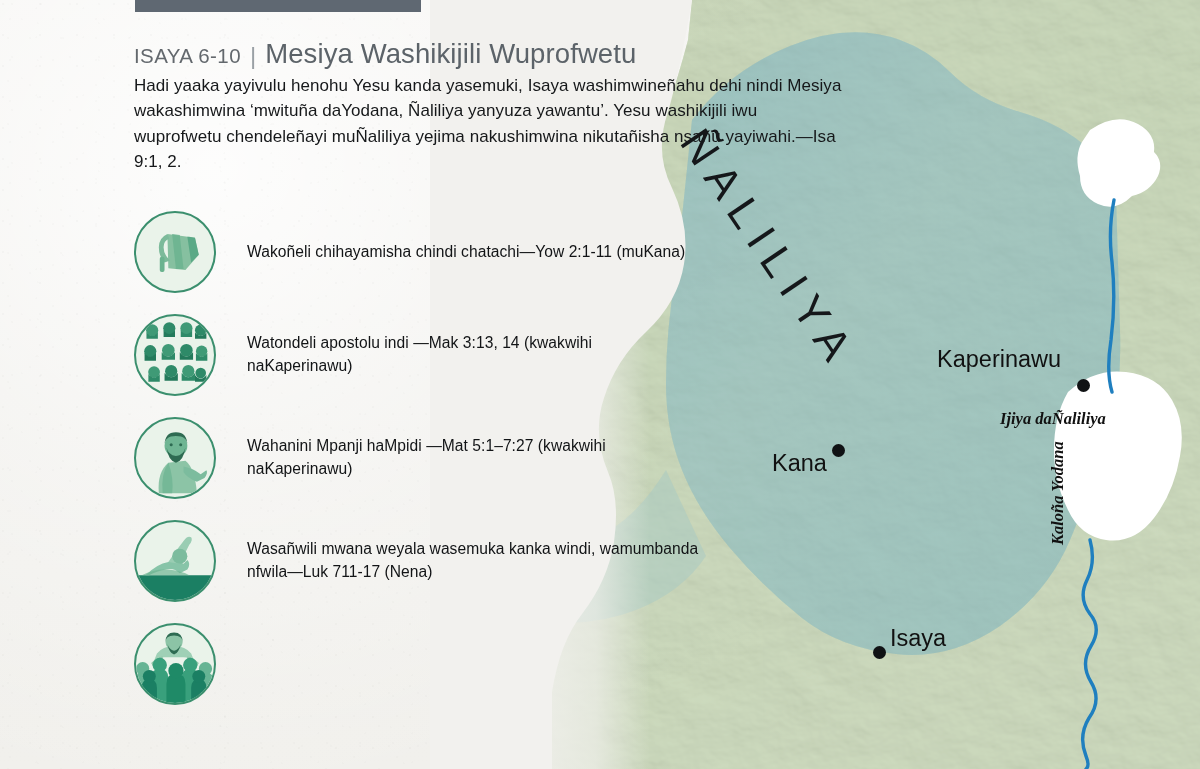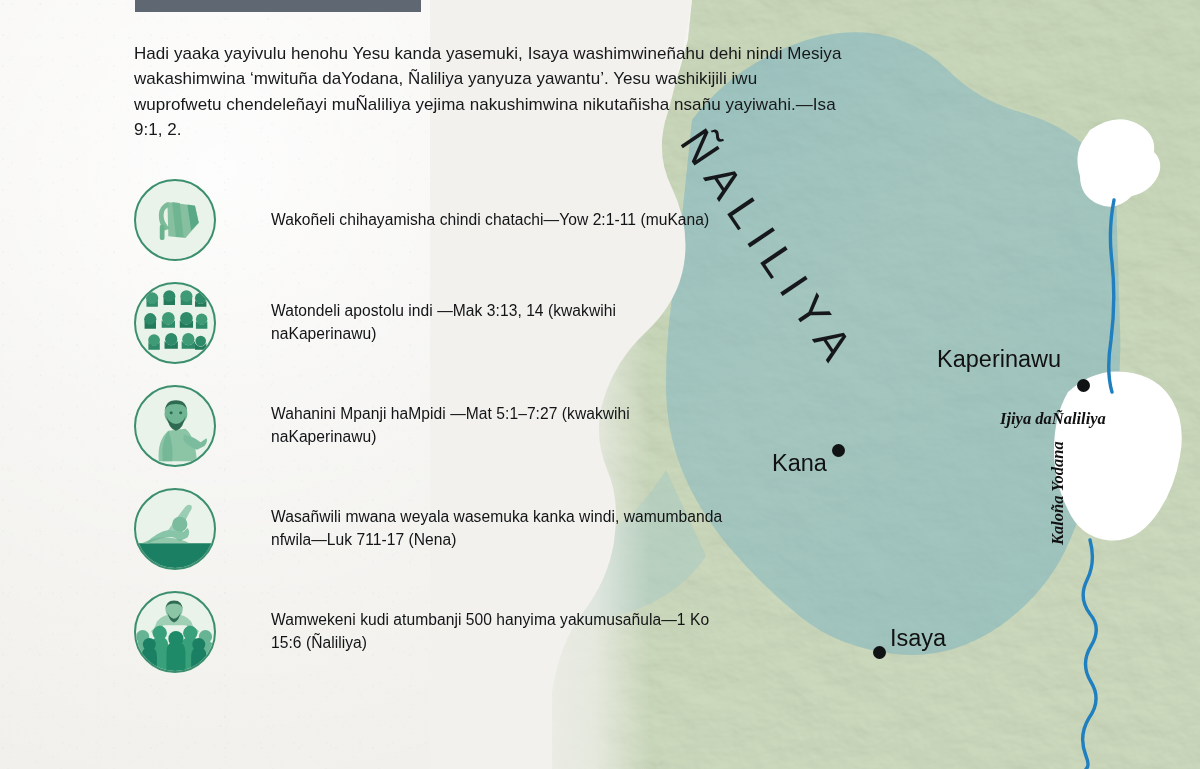--- a/index.html
+++ b/index.html
@@ -109,21 +109,20 @@
 
   
   #events {
     margin-top: 26px;
     list-style: none;
   }
   .event {
     display: flex;
     align-items: center;
     height: 103px;
-    gap: 24px;
   }
   .event-icon {
     flex: 0 0 auto;
     width: 82px; height: 82px;
     border-radius: 50%;
     border: 2.2px solid #3b8f6e;
     background: #eaf3ea;
     position: relative;
     overflow: hidden;
     margin-right: 31px;
@@ -294,20 +293,25 @@
   <div class="map-label" id="label-nena">Isaya</div>
   <div class="city-dot" id="dot-nena"></div>
 
   <div class="map-label" id="label-sea">Ijiya daÑaliliya</div>
   <div class="map-label" id="label-river">Kaloña Yodana</div>
 
   <div id="topbar"></div>
 
   <div id="content">
 
+    <div id="headline">
+      <span class="kicker">ISAYA 6-10</span>
+      <span class="divider">|</span>
+      <span class="title">Mesiya Washikijili Wuprofwetu</span>
+    </div>
 
     <p id="lede">Hadi yaaka yayivulu henohu Yesu kanda yasemuki, Isaya washimwineñahu dehi nindi Mesiya wakashimwina ‘mwituña daYodana, Ñaliliya yanyuza yawantu’. Yesu washikijili iwu wuprofwetu chendeleñayi muÑaliliya yejima nakushimwina nikutañisha nsañu yayiwahi.—Isa 9:1, 2.</p>
 
     <ul id="events">
 
       <li class="event">
         <span class="event-icon">
           <svg viewBox="0 0 82 82">
             <g transform="translate(0,2)">
               <path d="M33 20 L62 24 L66 42 L52 58 L34 56 Z" fill="#86c0a0"></path>
@@ -433,18 +437,17 @@
               <circle cx="73" cy="46" r="7" fill="#66b494"></circle>
               <path d="M32 82 v-20 q0-11 10-11 q10 0 10 11 v20 z" fill="#1f8a67"></path>
               <circle cx="42" cy="48" r="8" fill="#1f8a67"></circle>
               <path d="M6 82 v-16 q0-9 8-9 q8 0 8 9 v16 z" fill="#1b7f63"></path>
               <circle cx="14" cy="54" r="6.8" fill="#1b7f63"></circle>
               <path d="M58 82 v-16 q0-9 8-9 q8 0 8 9 v16 z" fill="#1b7f63"></path>
               <circle cx="66" cy="54" r="6.8" fill="#1b7f63"></circle>
             </g>
           </svg>
         </span>
-        <span class="event-text">Wamwekeni kudi atumbanji 500 hanyima yakumusañula—1 Ko 15:6 (Ñaliliya)</span>
       </li>
 
     </ul>
   </div>
 </div>
 
 </body></html>

